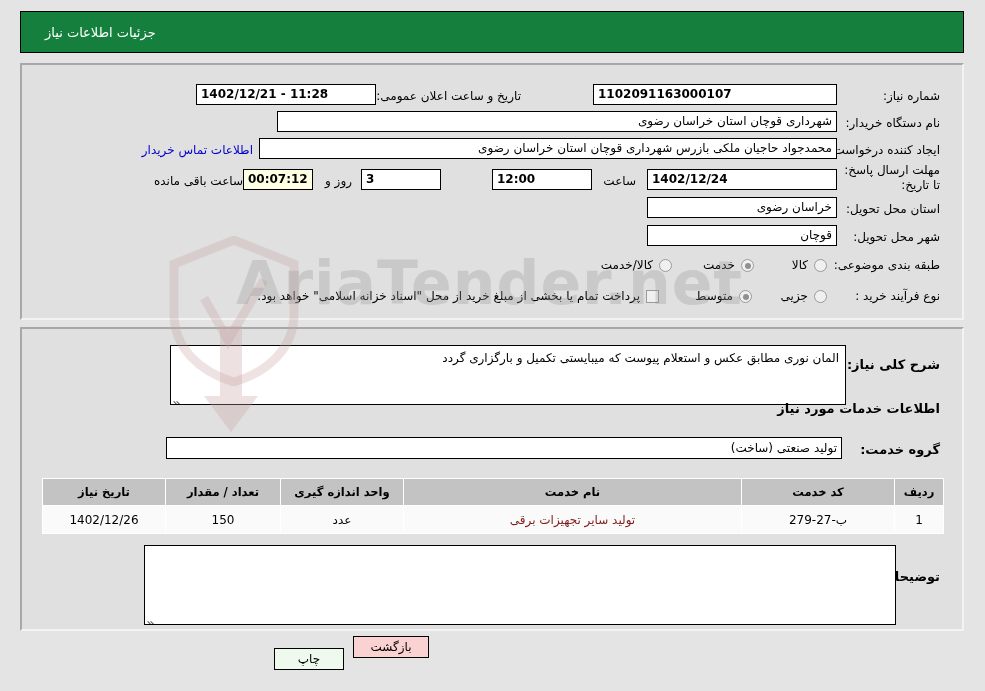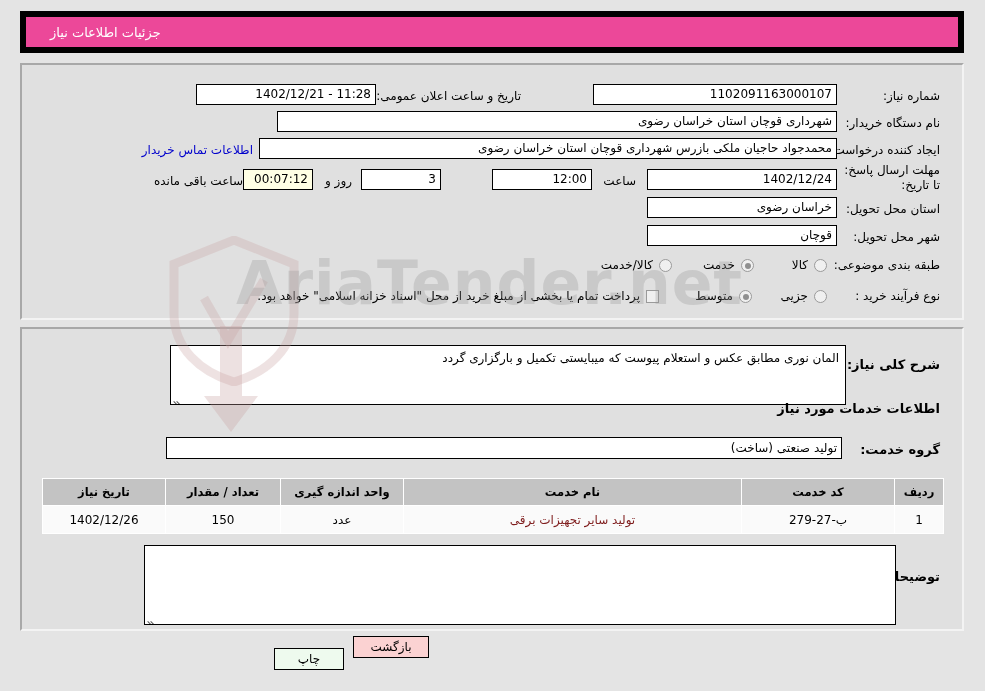--- a/index.html
+++ b/index.html
@@ -54,22 +54,22 @@
     opacity: 0.32;
   }
 
   
   .page-header {
     position: absolute;
     left: 20px;
     top: 11px;
     width: 944px;
     height: 42px;
-    background: #ec4899;
-    border: 6px solid #000000;
+    background: #15803d;
+    border: 1px solid #000000;
     box-sizing: border-box;
     display: flex;
     align-items: center;
     justify-content: flex-end;
     padding-left: 0;
     padding-right: 0;
     z-index: 2;
   }
   .page-header .title {
     color: #ffffff;
@@ -107,21 +107,21 @@
     border: 1px solid #000;
     box-sizing: border-box;
     height: 21px;
     line-height: 19px;
     font-size: 12px;
     padding: 0 4px;
     white-space: nowrap;
     overflow: hidden;
     text-overflow: clip;
   }
-  .fld.center { text-align: right; }
+  .fld.center { text-align: left; font-weight: bold; }
   .fld.right  { text-align: right; }
   .fld.cream  { background: #ffffe4; }
 
   .lbl {
     position: absolute;
     font-size: 12px;
     color: #000;
     white-space: nowrap;
   }
   .lbl.wrap { white-space: normal; line-height: 15px; }

